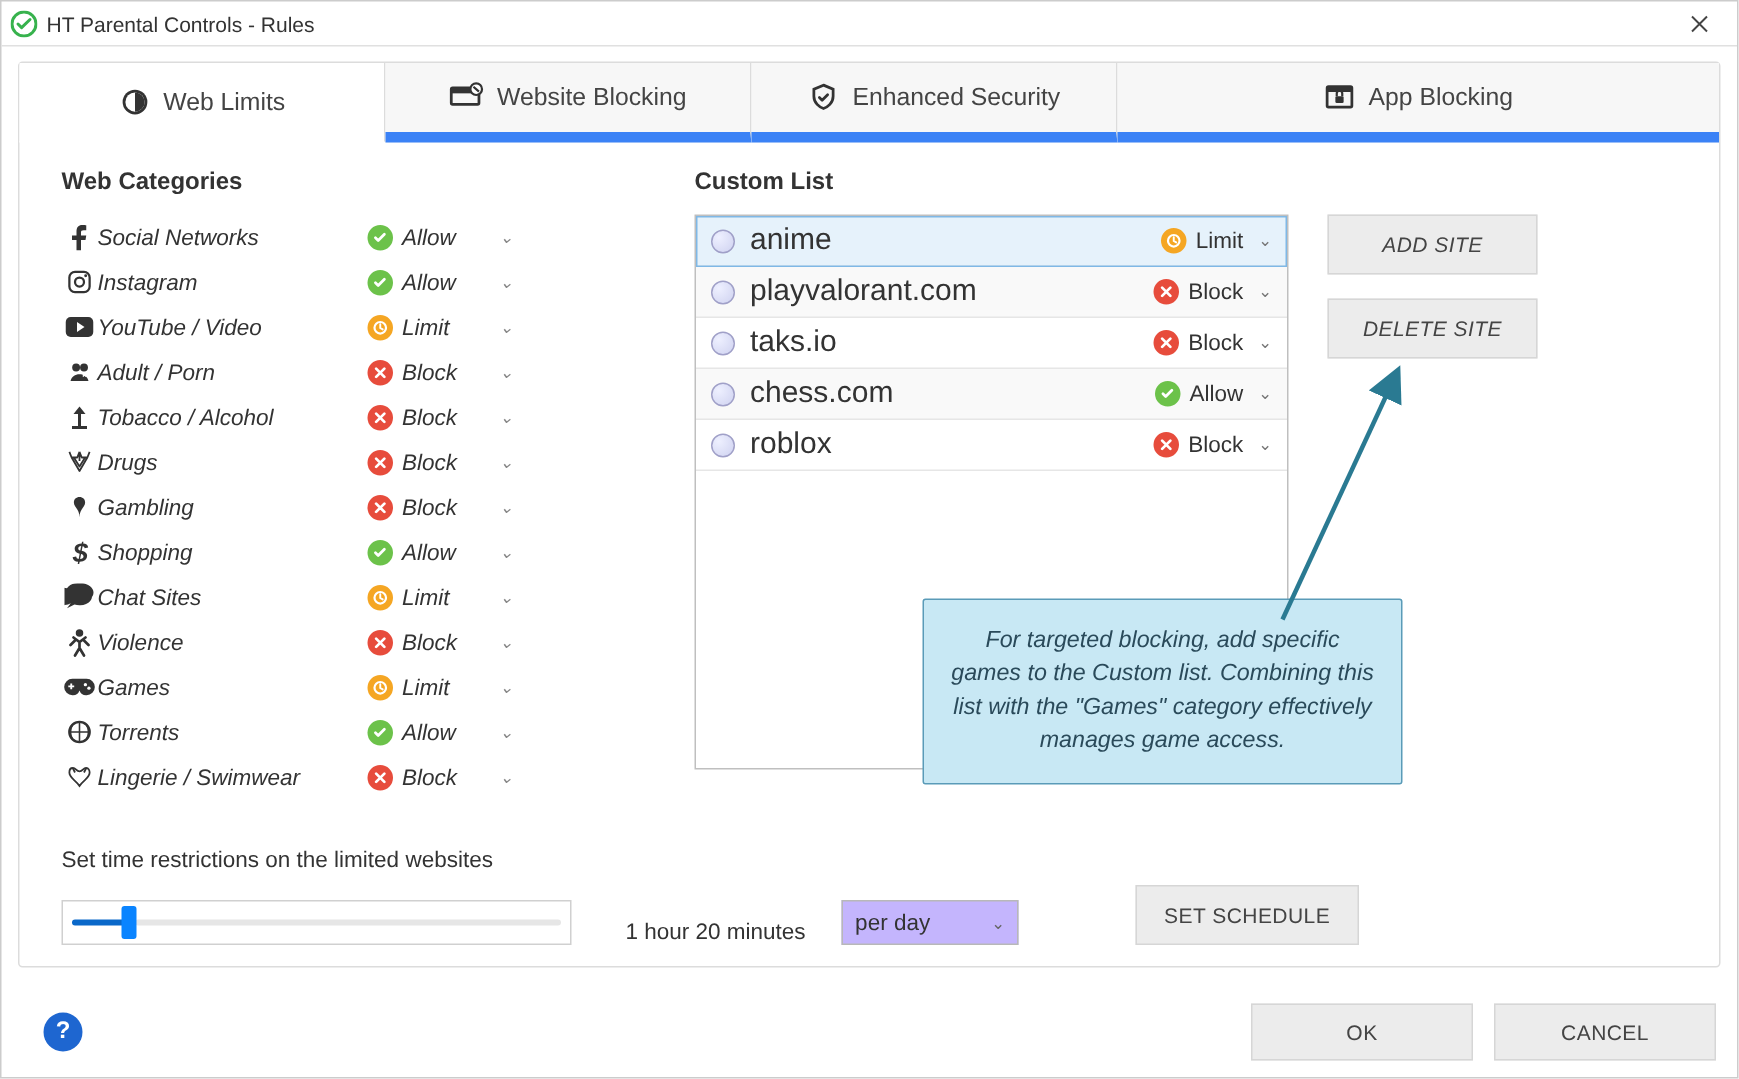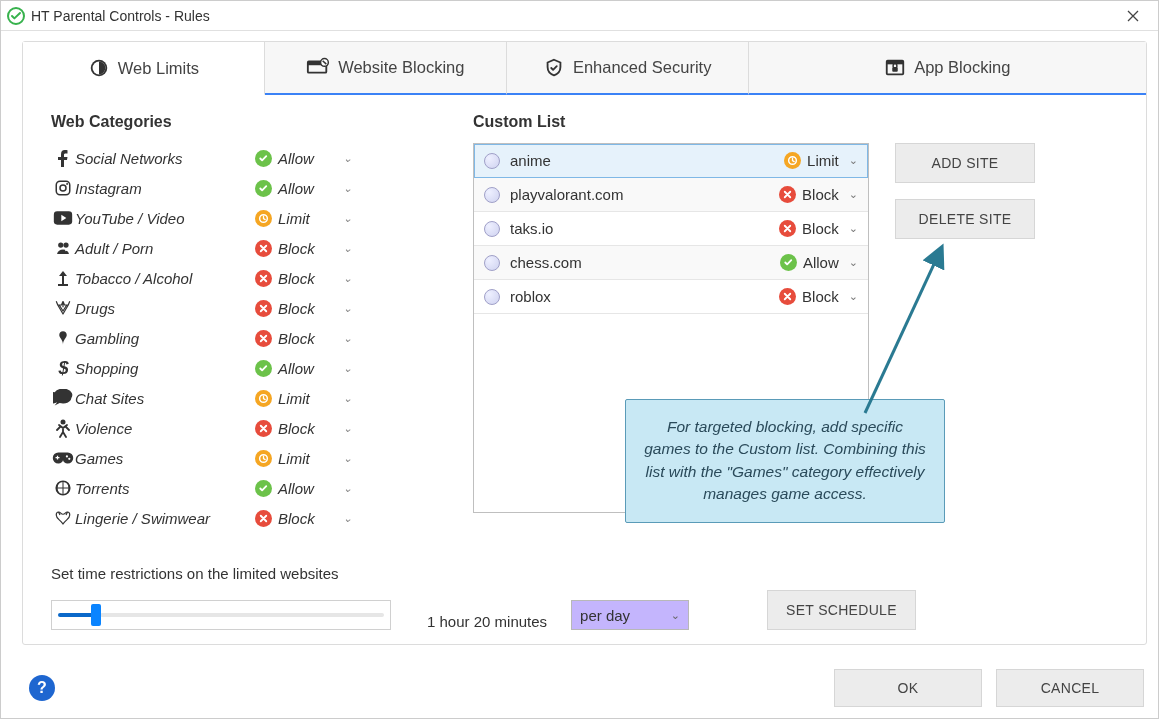--- a/index.html
+++ b/index.html
@@ -29,42 +29,42 @@
 .close-x {
   margin-left: auto;
   width: 38px;
   height: 22px;
   display: flex;
   align-items: center;
   justify-content: center;
   cursor: pointer;
 }
 .content-area {
-  padding: 10px 11px 0 21px;
+  padding: 10px 11px 0 11px;
 }
 .tab-card {
   border: 1px solid #dcdcdc;
   border-radius: 3px;
   background: #fff;
   width: 100%;
   height: 604px;
   position: relative;
 }
 .tabstrip {
   display: flex;
   width: 100%;
   height: 53px;
 }
 .tab {
   display: flex;
   align-items: center;
   justify-content: center;
   gap: 8px;
   height: 100%;
-  border-bottom: 2px solid #3b82f6;
+  border-bottom: 7px solid #3b82f6;
   border-right: 1px solid #dcdcdc;
   background: #f7f7f7;
   cursor: pointer;
   font-size: 16.5px;
   color: #444;
   flex: 1 1 0;
 }
 .tab.active {
   background: #fff;
   border-bottom: 1px solid #fff;
@@ -151,25 +151,25 @@
   outline: 1px solid #7fb8e6;
   outline-offset: -1px;
 }
 .globe {
   width: 16px; height:16px; border-radius:50%;
   border: 1px solid #a0a0c8;
   background: radial-gradient(circle at 30% 30%, #eef0ff, #cfd2f0);
   margin-right: 10px;
   flex-shrink:0;
 }
-.cust-label { flex:1; font-size:15px; color:#333; }
+.cust-label { flex:1; font-size:20px; color:#333; }
 .cust-status { display:inline-flex; align-items:center; gap:6px; }
 .cust-chev { color:#777; font-size:11px; margin-left:4px; }
 
-.side-buttons { display:flex; flex-direction:column; gap:16px; }
+.side-buttons { display:flex; flex-direction:column; gap:16px;font-style:italic; }
 .btn {
   background: #ececec;
   border: 1px solid #d6d6d6;
   font-size: 14px;
   color: #444;
   padding: 0 18px;
   height: 40px;
   min-width: 140px;
   display:inline-flex; align-items:center; justify-content:center;
   cursor:pointer;

